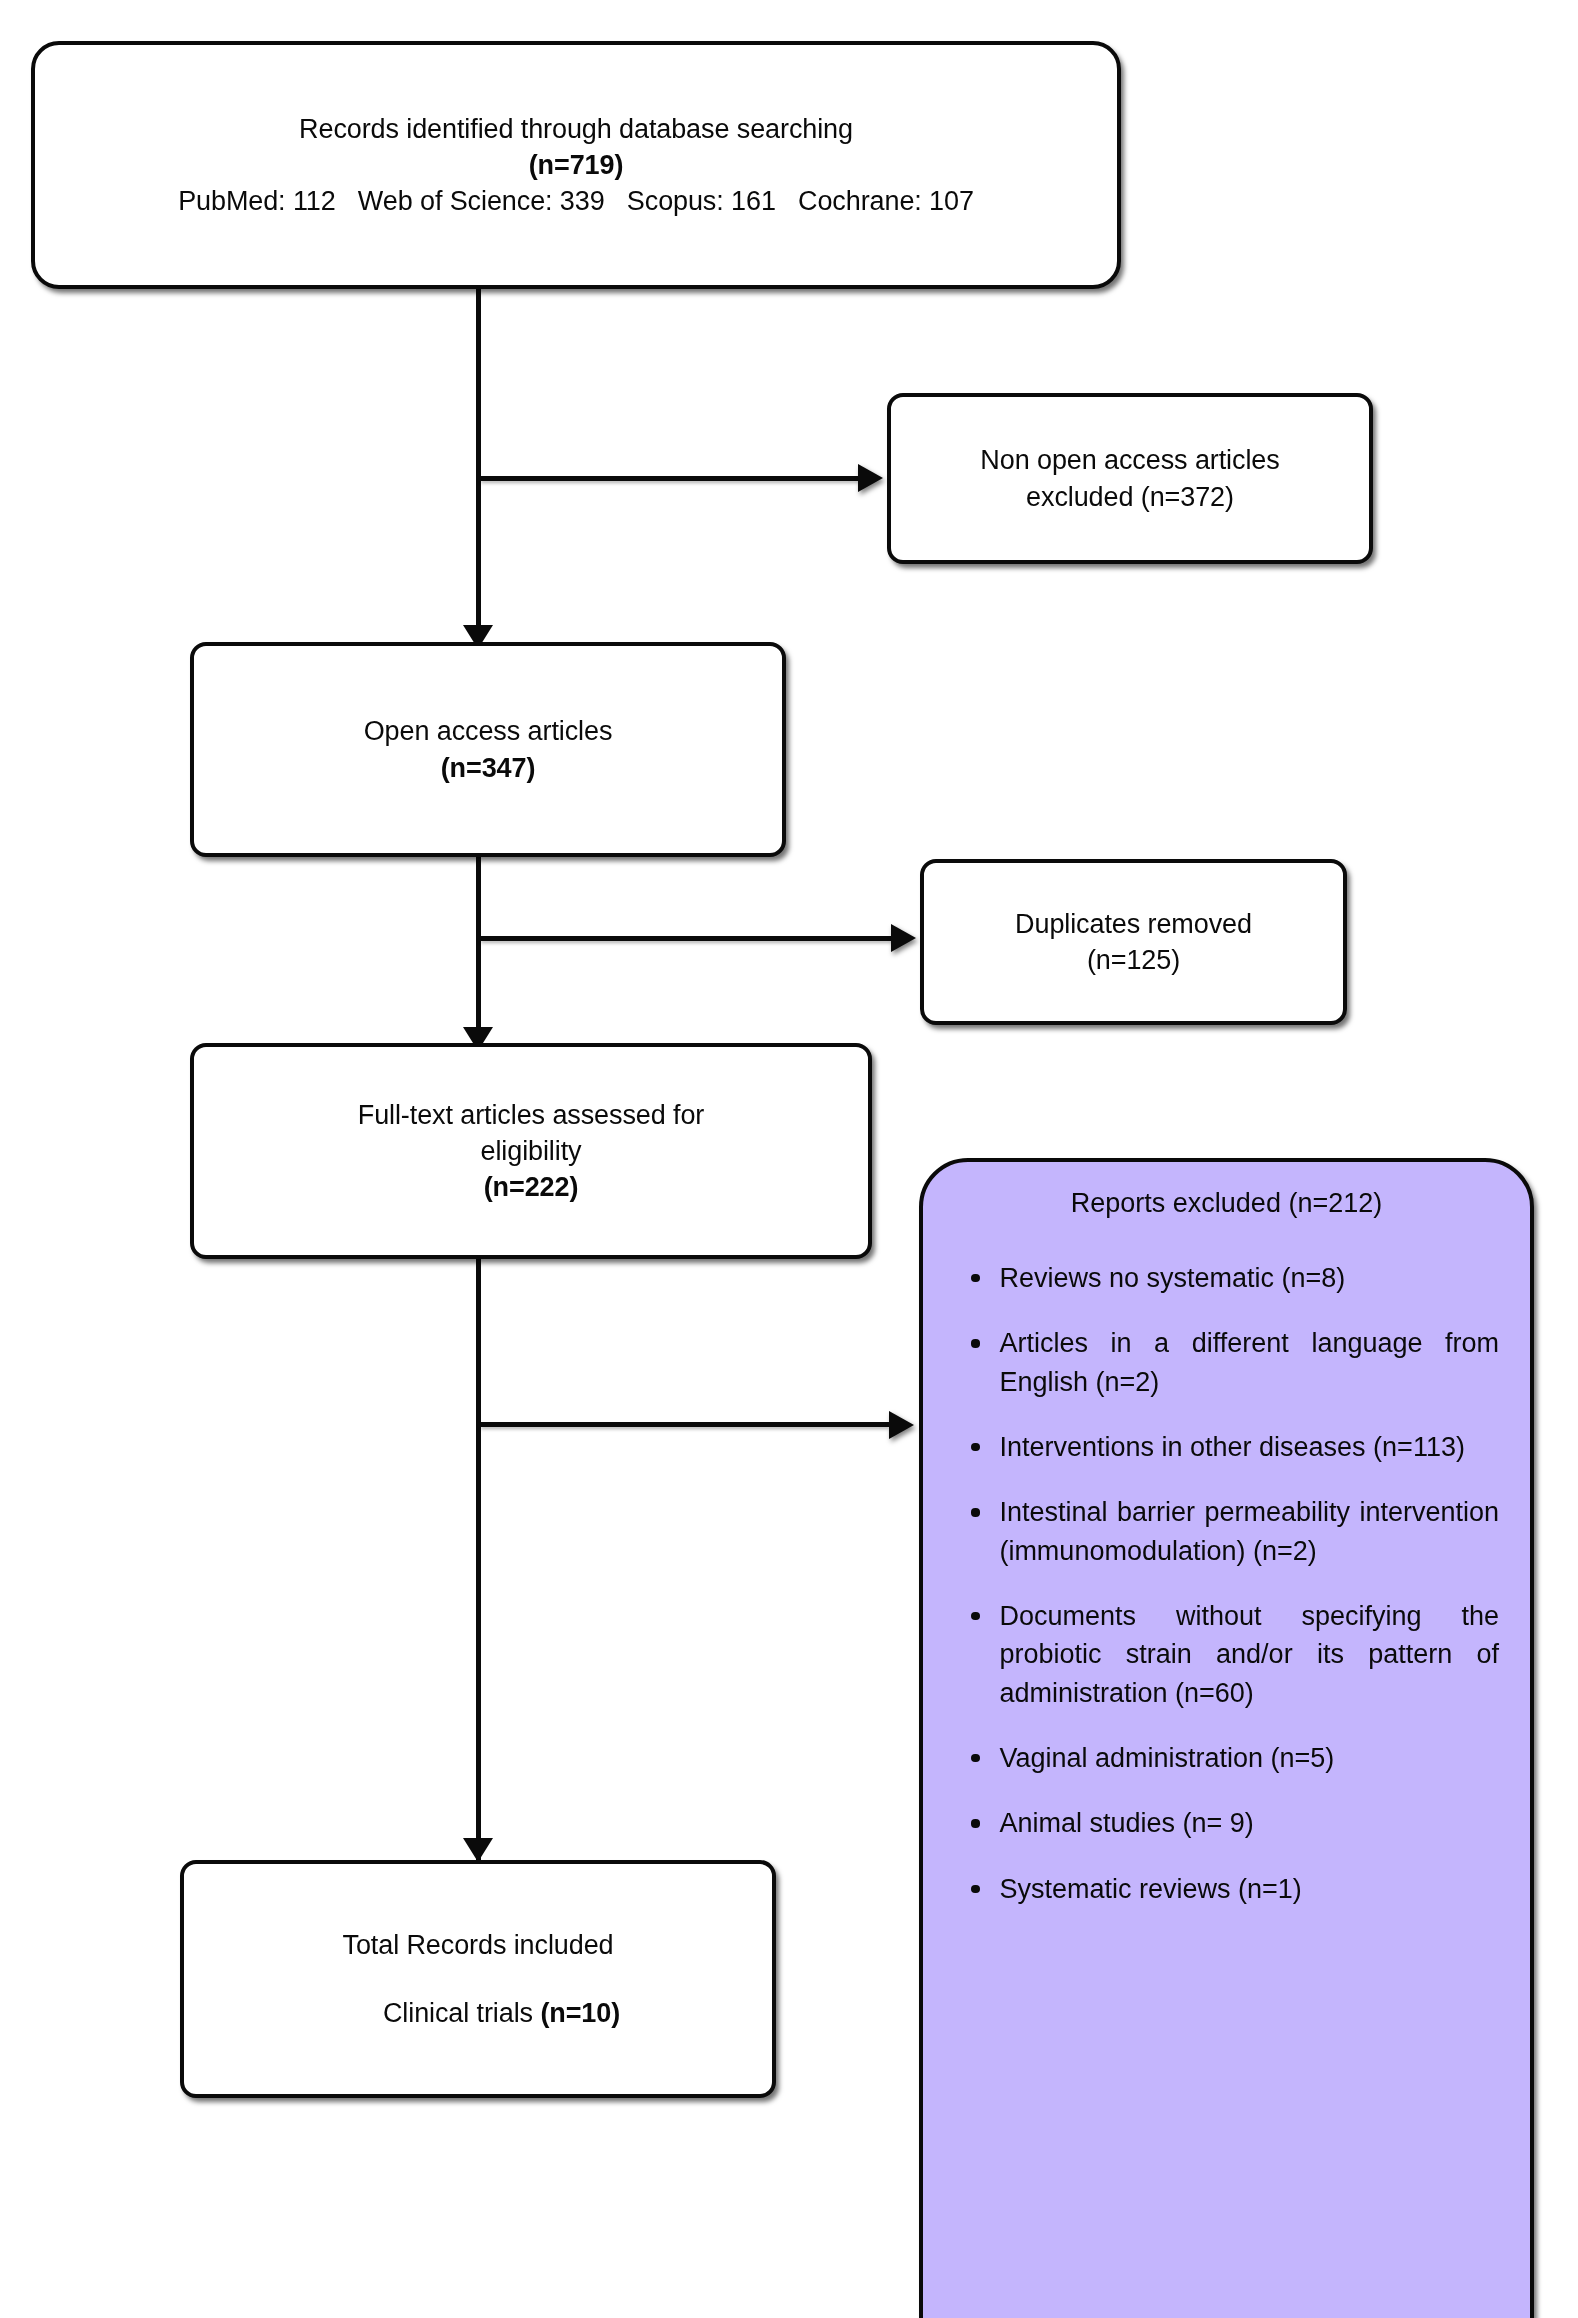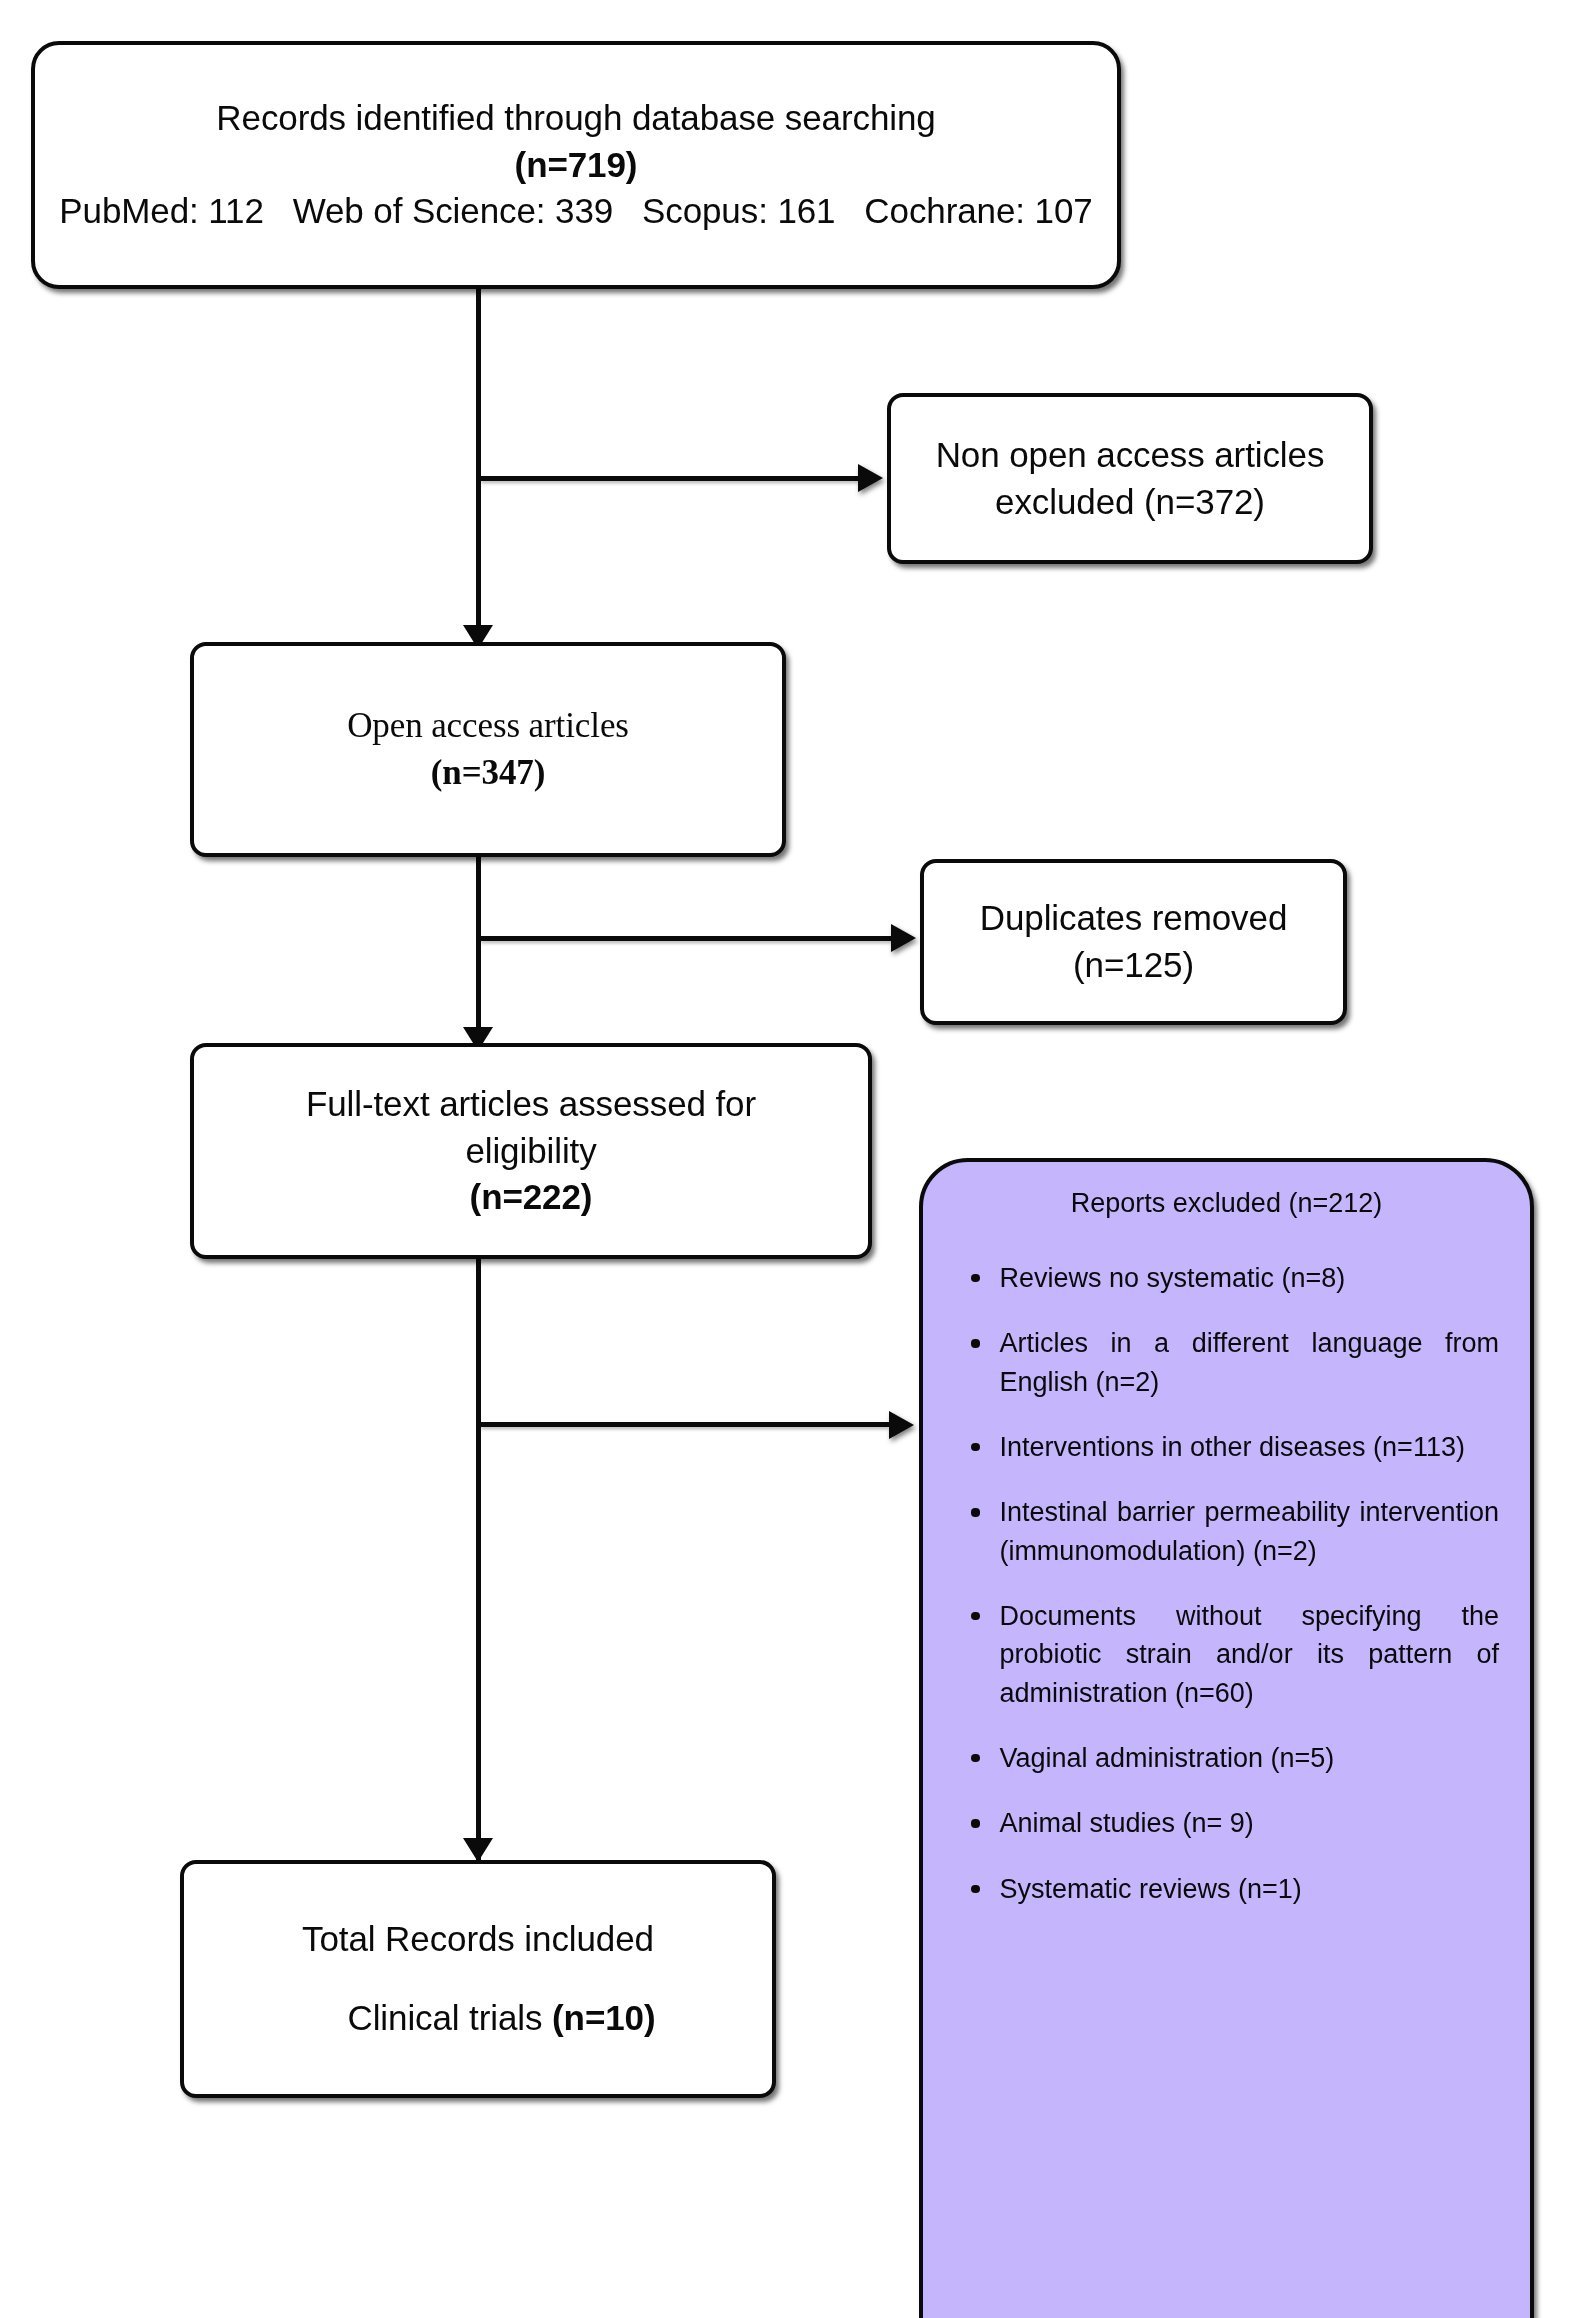--- a/index.html
+++ b/index.html
@@ -28,33 +28,33 @@
     flex-direction:column;
     align-items:center;
     justify-content:center;
     text-align:center;
     z-index:3;
     box-shadow:3.6px 4.6px 5.1px -1px rgba(0,0,0,0.55);
   }
   .fbox .ln{
     display:block;
     width:100%;
-    font-size:35px;
+    font-size:27px;
     line-height:1.34;
     letter-spacing:-0.1px;
     font-weight:400;
     white-space:pre;
   }
   .fbox .ln.b{font-weight:700;}
   .fbox .ln.gap{margin-top:32px;padding-left:47px;}
 
   
   #box-identified   {left:31px;  top:41px;   width:1090px; height:248px; border-radius:28px;}
   #box-nonopen      {left:887px;top:393px;  width:486px;  height:171px;}
-  #box-openaccess   {left:190px; top:642px; width:596px; height:215px;font-family:Liberation Serif, serif;}
+  #box-openaccess   {left:190px; top:642px; width:596px; height:215px;}
   #box-duplicates   {left:920px;top:859px; width:427px;  height:166px;}
   #box-fulltext     {left:190px; top:1043px; width:682px; height:216px;}
   #box-total        {left:180px; top:1860px; width:596px; height:238px;}
 
   
   #box-excluded{
     position:absolute;
     left:919px; top:1158px;
     width:615px; height:1372px;
     box-sizing:border-box;

